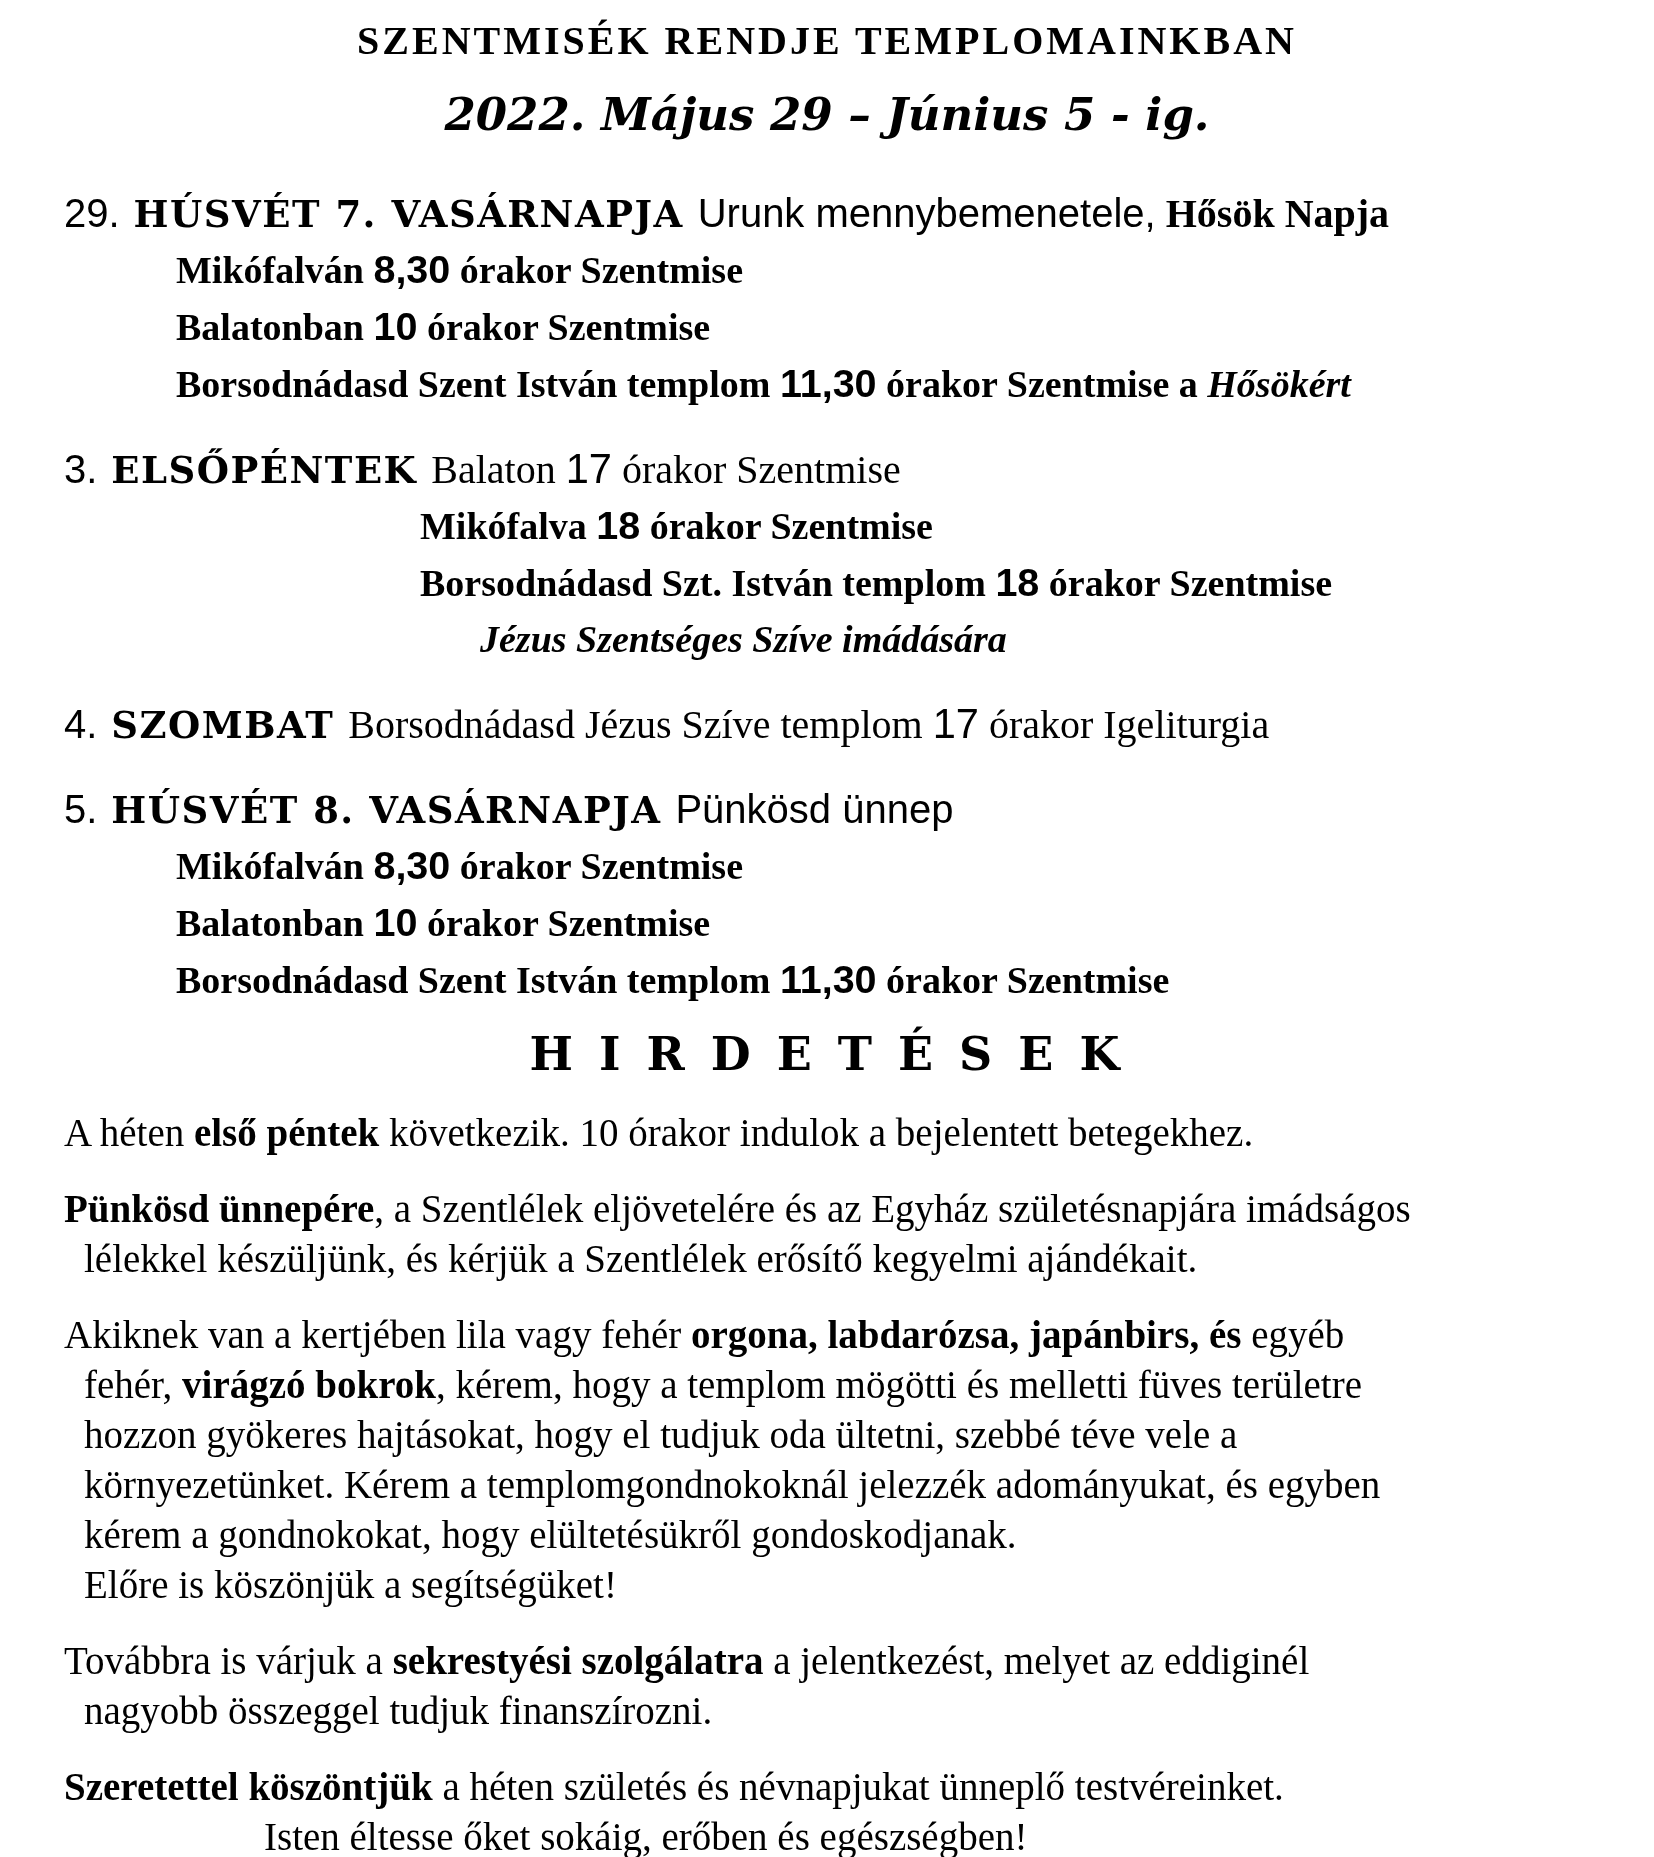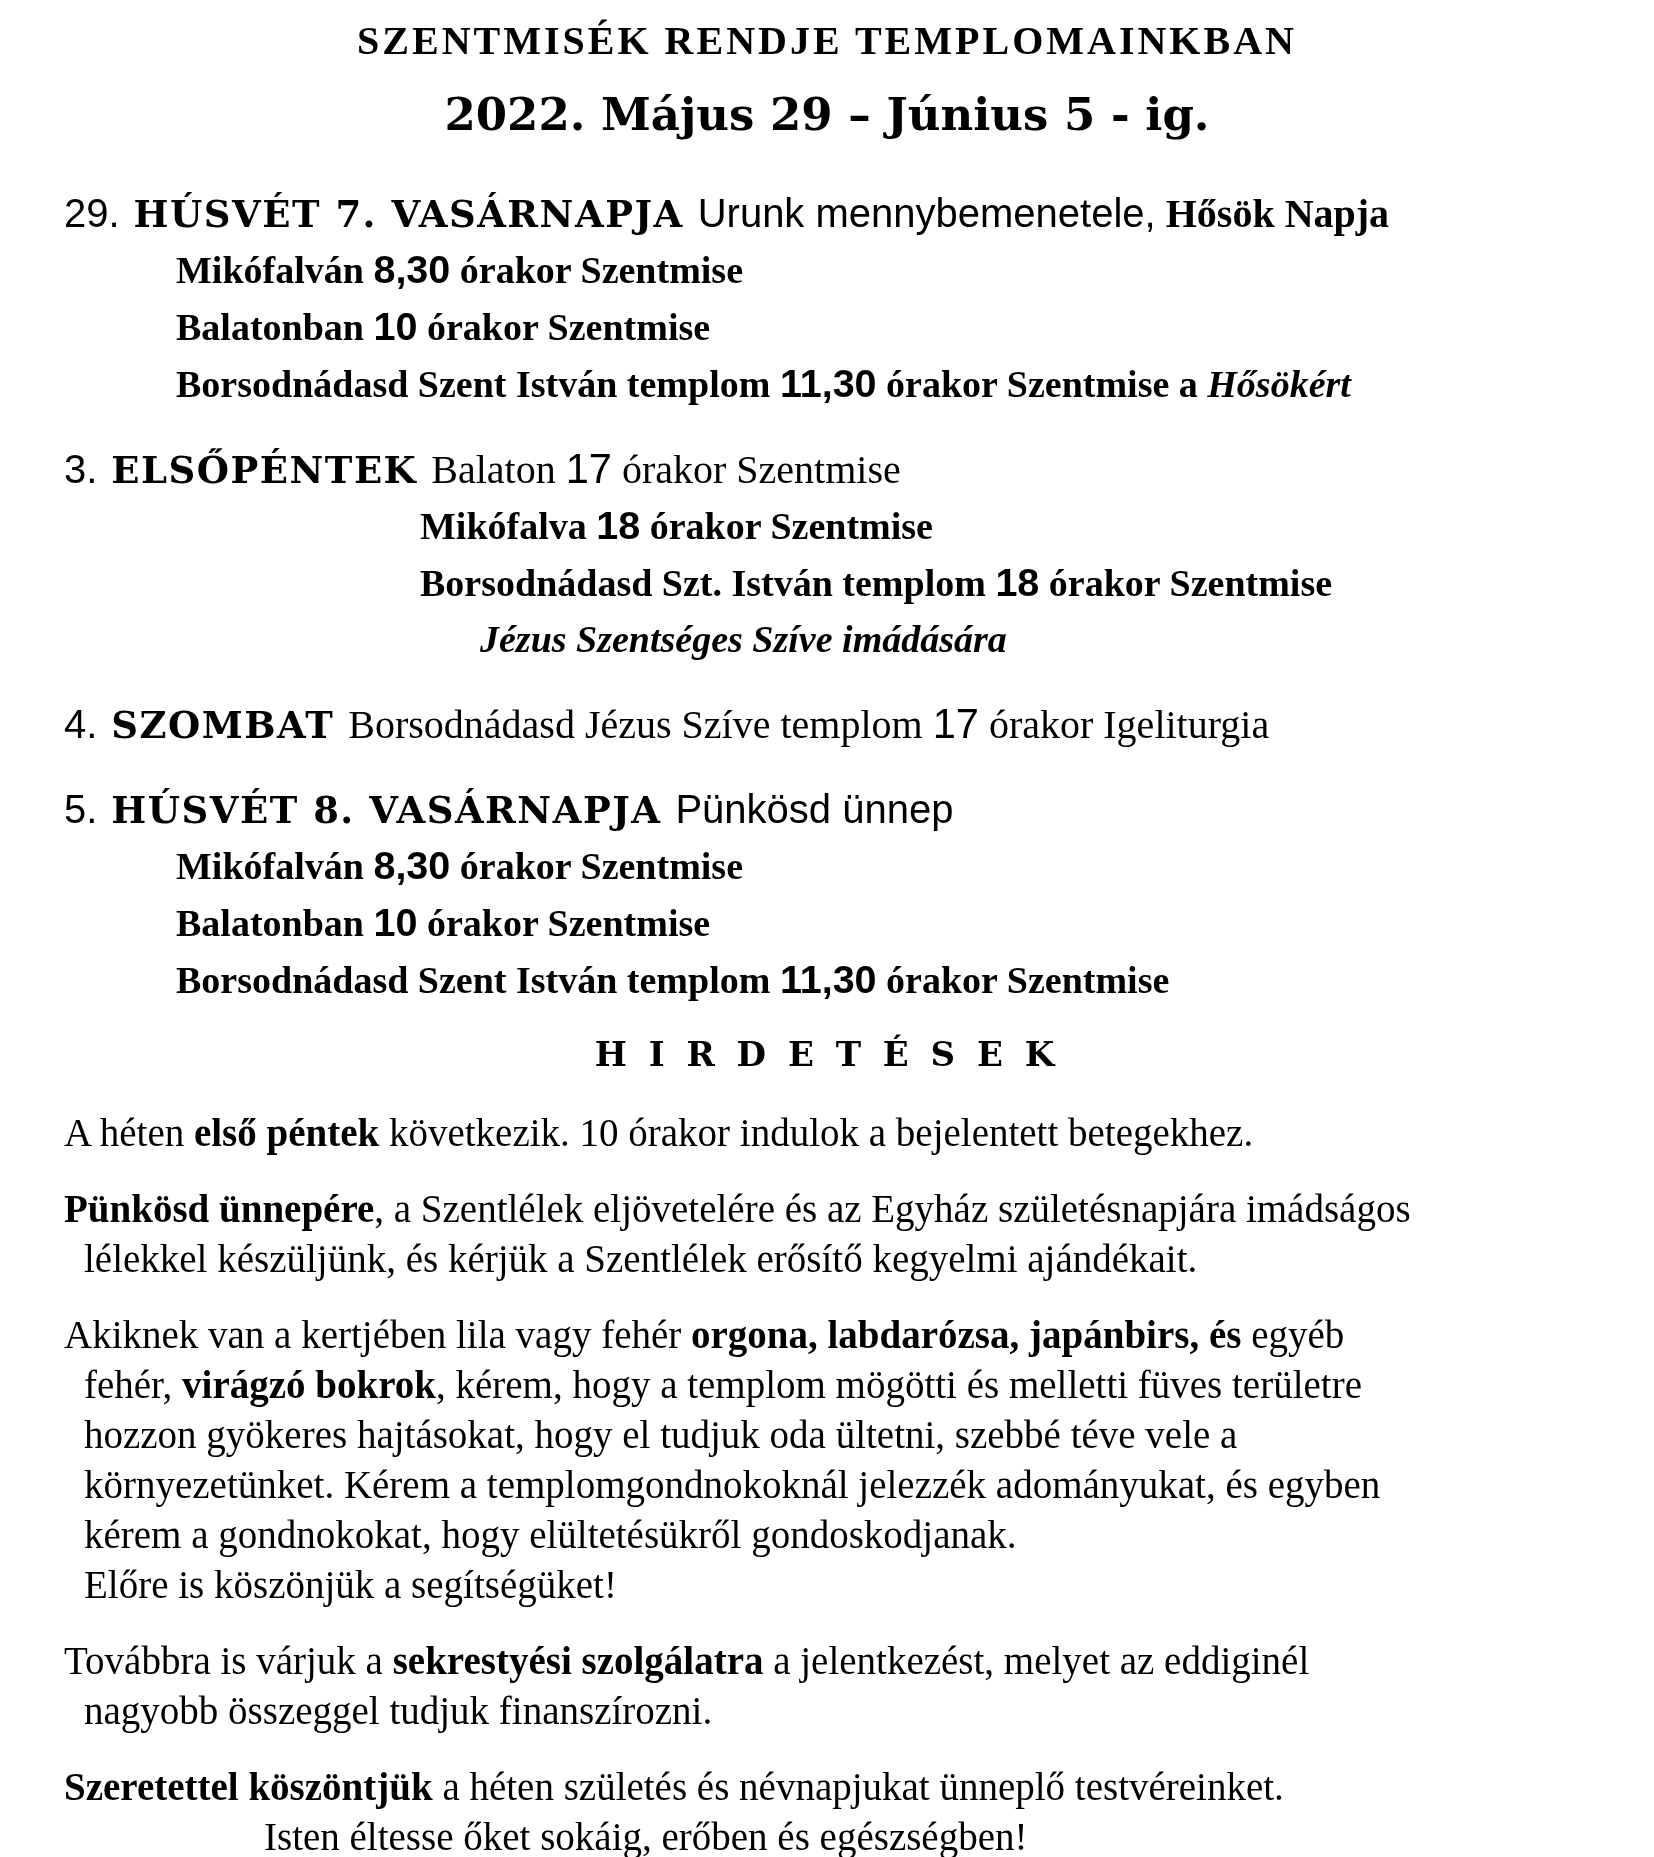--- a/index.html
+++ b/index.html
@@ -15,29 +15,29 @@
   .title{
     text-align:center;
     font-family:Liberation Serif, serif;
     font-weight:bold;
     font-size:40px;line-height:50px;
     letter-spacing:3px;
   }
   .subtitle{
     text-align:center;
     font-family:"DejaVu Serif",serif;
-    font-weight:bold;
+    font-style:italic;font-weight:bold;
     font-size:45px;line-height:54px;
     margin-top:22px;
   }
   .ann-title{
     text-align:center;
     font-family:"DejaVu Serif",serif;
     font-weight:bold;
-    font-size:34px;line-height:52px;
+    font-size:46px;line-height:52px;
     letter-spacing:5px;
     margin-top:20px;
   }
   
   .sec{margin-top:30px;font-size:40px;line-height:54px;}
   .sec-first{margin-top:44px;}
   .sec .num{
     font-family:"Liberation Sans","DejaVu Sans",sans-serif;
     margin-right:14px;
   }

